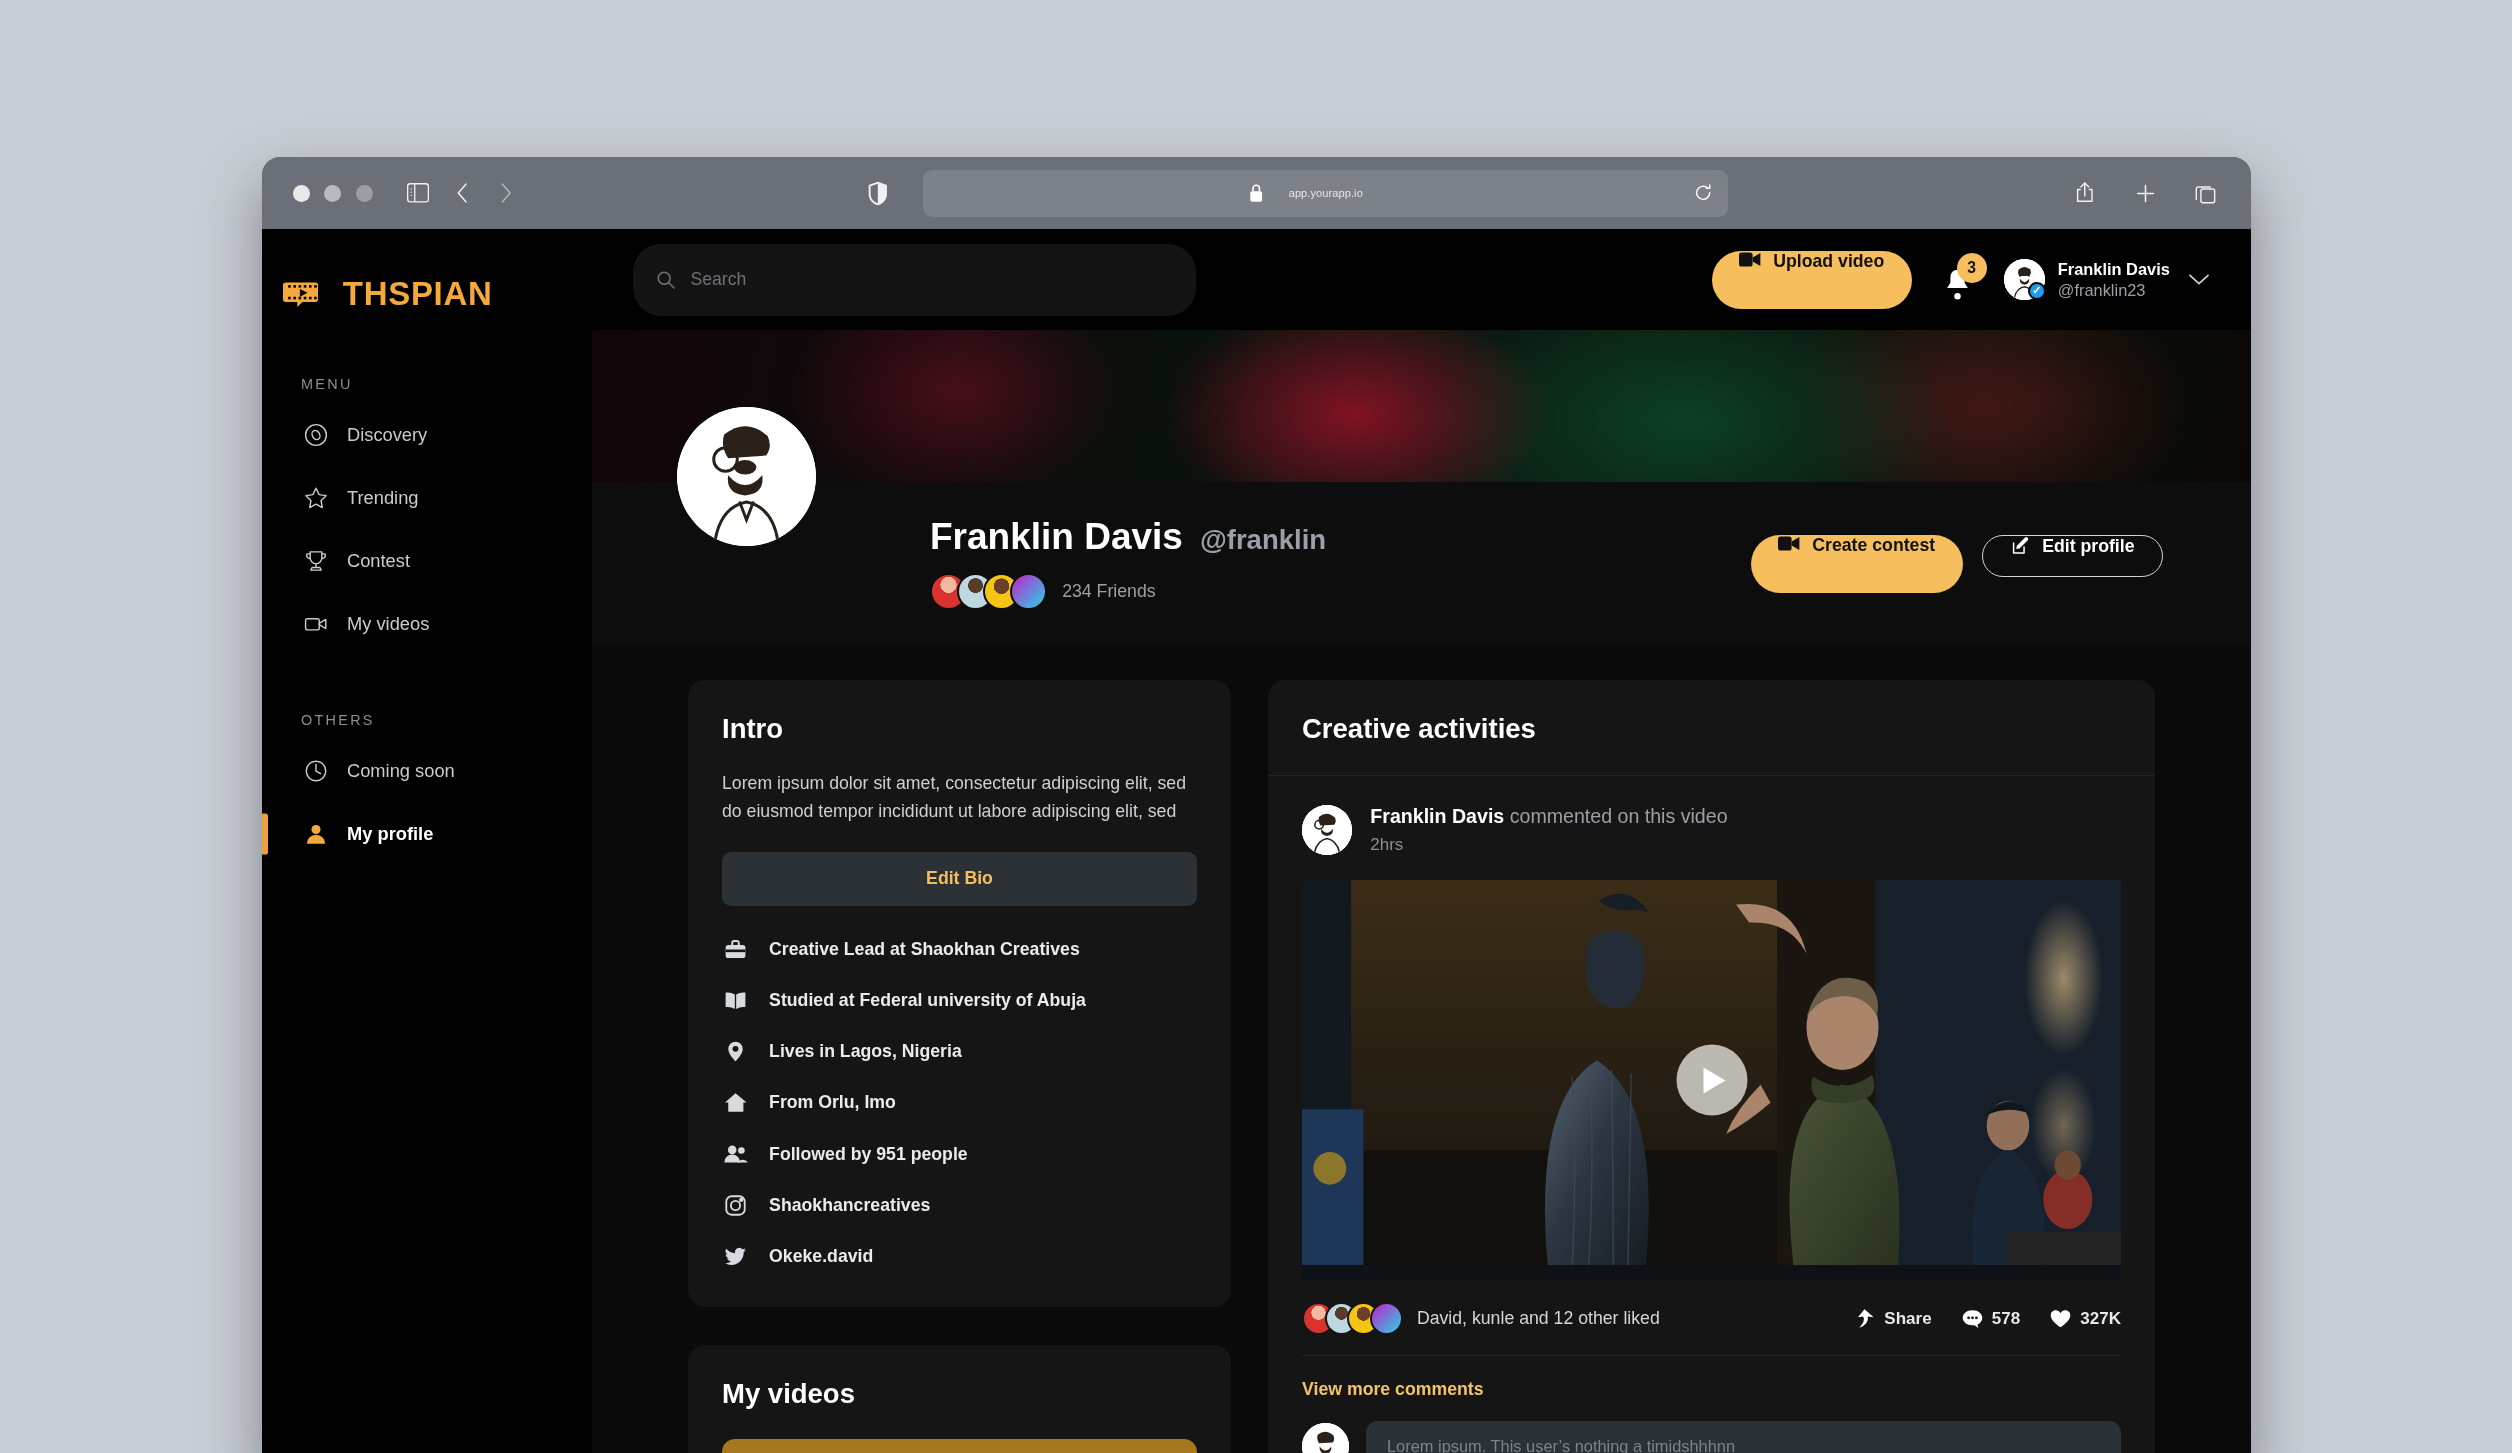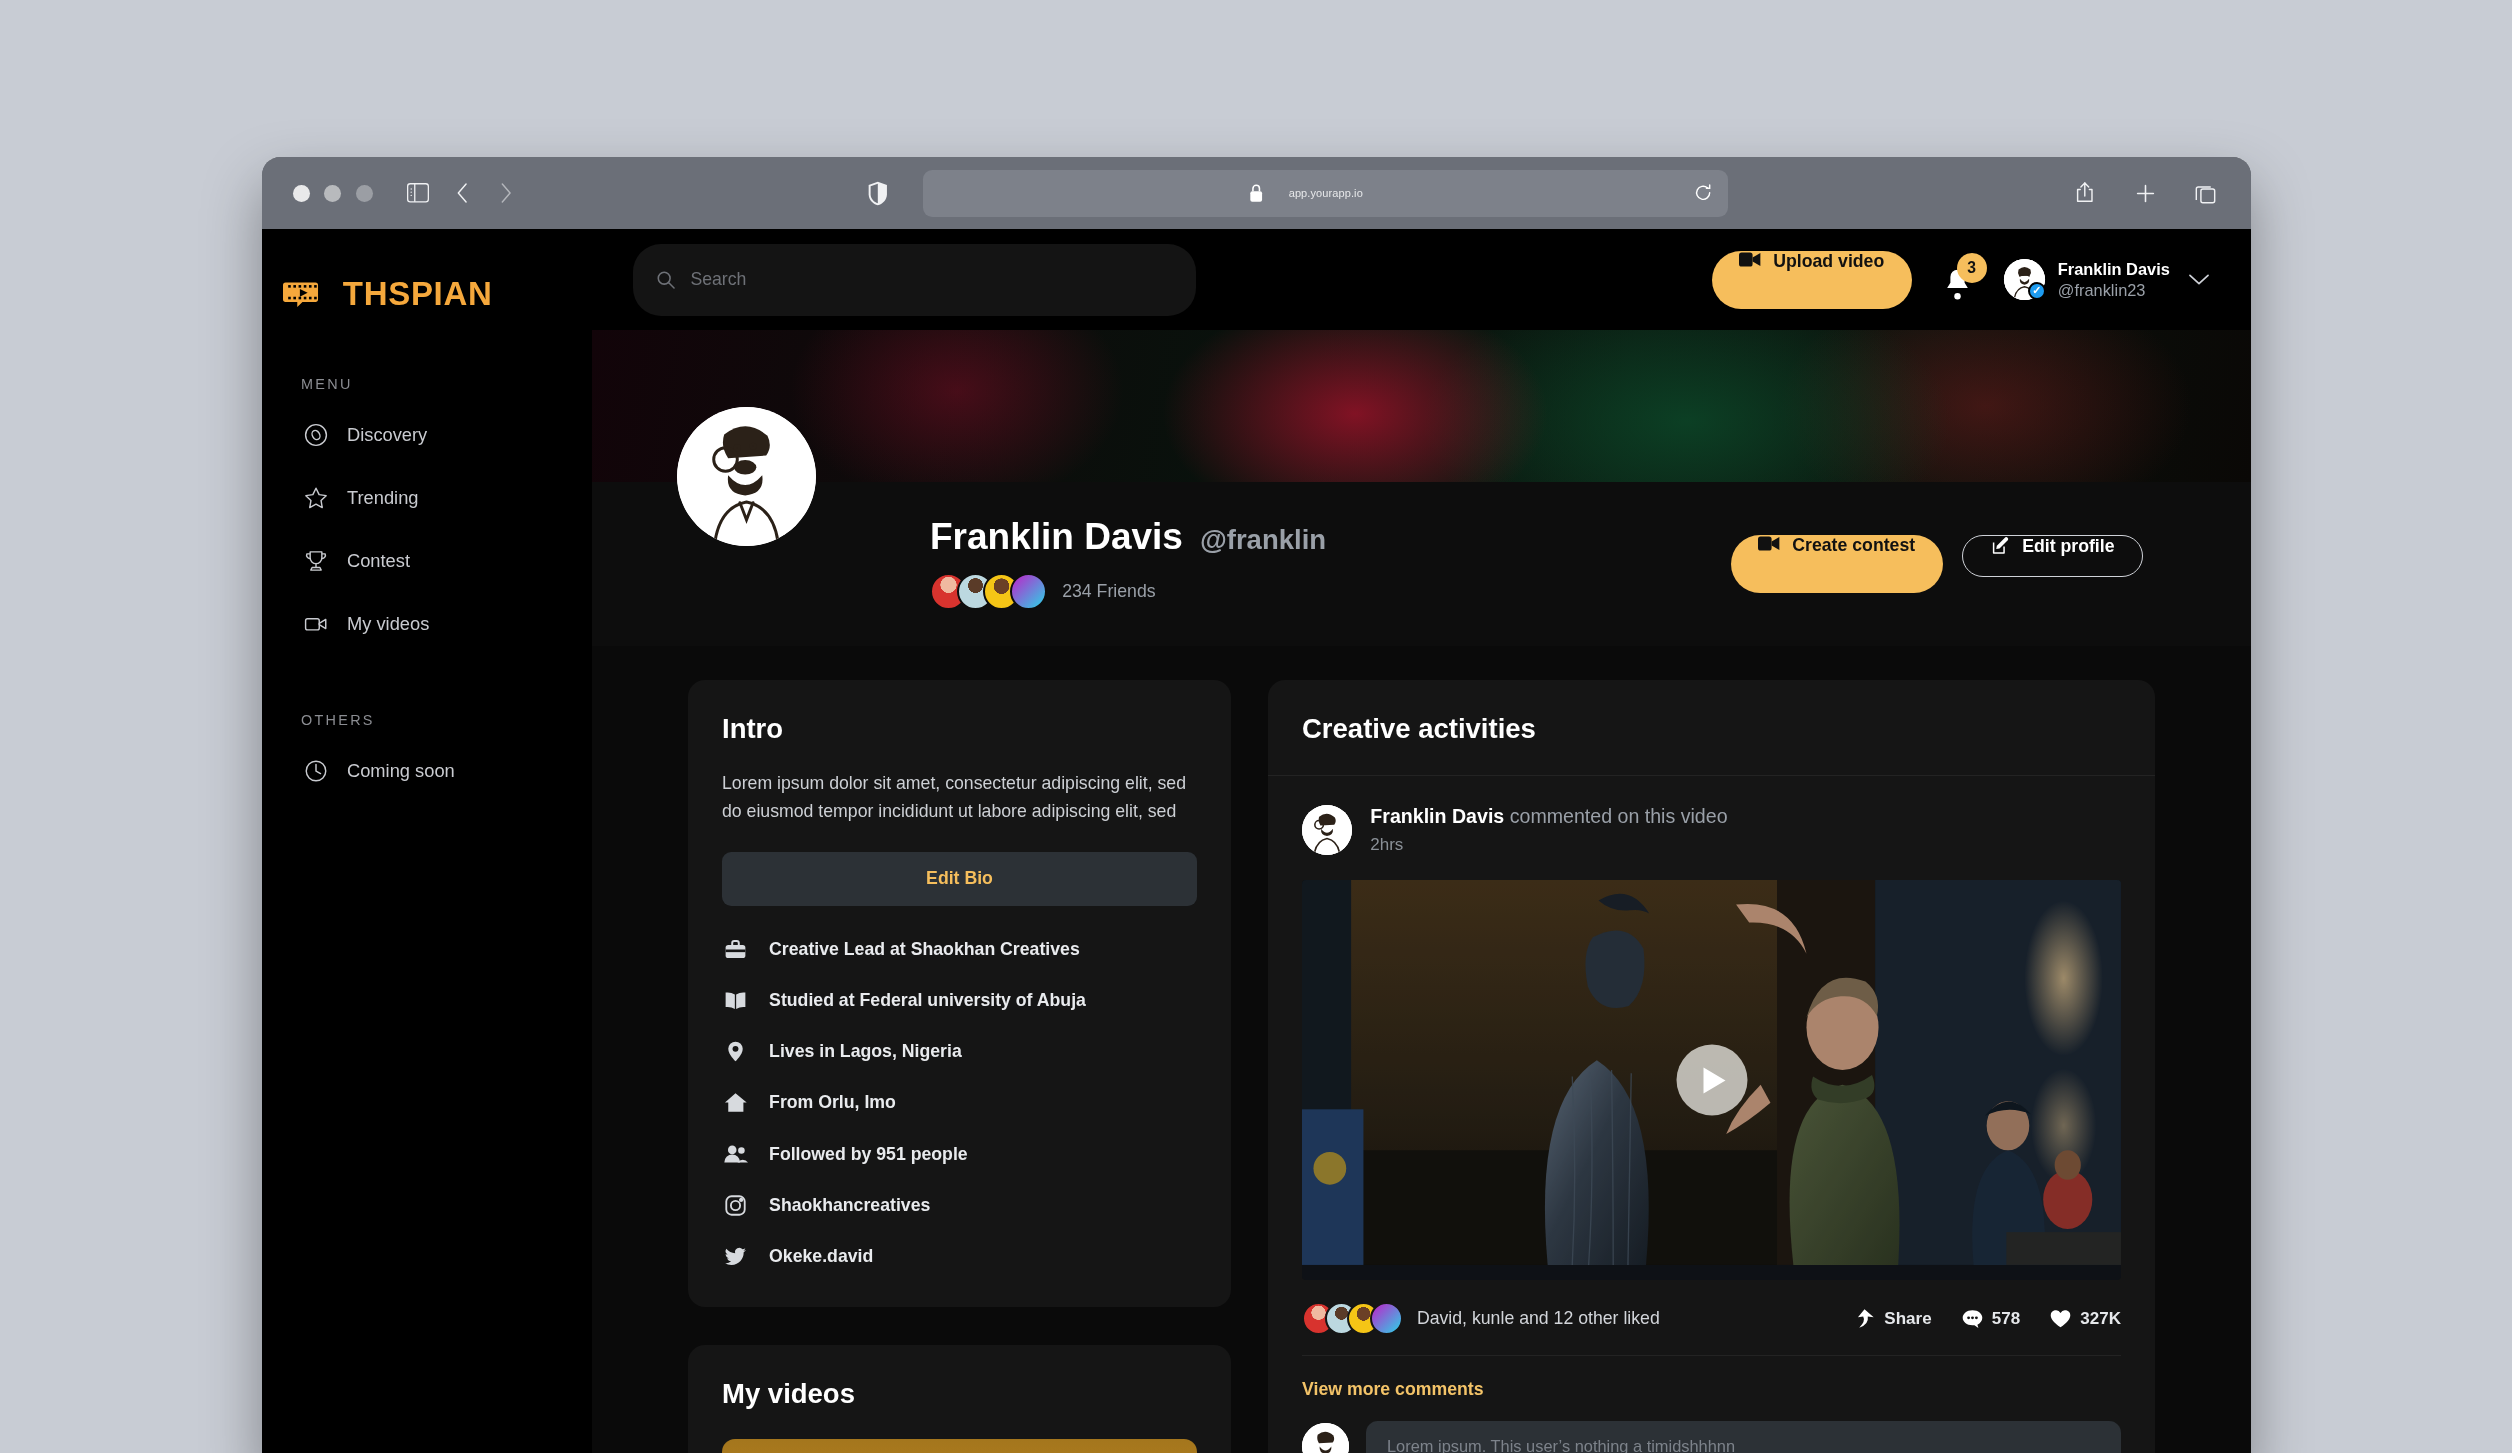--- a/index.html
+++ b/index.html
@@ -168,21 +168,21 @@
   .phandle{ font-size:27.5px; color:#9aa0a8; font-weight:700; }
   .name-row{ display:flex; align-items:baseline; gap:17px; }
   .friends-row{ display:flex; align-items:center; gap:15.7px; margin-top:17px; }
   .stack{ display:flex; }
   .stack .fa{
     width:37px; height:37px; border-radius:50%;
     border:2px solid #0d0d0d; margin-left:-10.5px; flex:none;
   }
   .stack .fa:first-child{ margin-left:0; }
   .friends-count{ font-size:17.7px; color:#9aa0a8; }
-  .head-actions{ position:absolute; right:108px; top:50%; transform:translateY(-50%); display:flex; gap:19.6px; }
+  .head-actions{ position:absolute; right:88px; top:50%; transform:translateY(-50%); display:flex; gap:19.6px; }
 
   
   .content{ display:flex; gap:37px; padding:34px 96px 0 96px; }
   .col-left{ width:543px; flex:none; }
   .col-right{ flex:1; min-width:0; }
 
   .card{ background:#151515; border-radius:17px; }
 
   .card-title{ font-size:27.5px; font-weight:700; color:#fff; }
   .intro-card{ padding:33px 34px 37px; }
@@ -416,20 +416,30 @@
       <div class="nav-item">
         <span class="nico">
           <svg width="26" height="26" viewBox="0 0 40 40" fill="none" stroke="currentColor" stroke-width="2.2" stroke-linecap="round">
               <circle cx="20" cy="20" r="15"></circle>
               <polyline points="20,10 20,20 27,24"></polyline>
             </svg>
         </span>
         <span>Coming soon</span>
       </div>
 
+      <div class="nav-item active">
+        <span class="active-bar"></span>
+        <span class="nico">
+          <svg width="26" height="26" viewBox="0 0 40 40" fill="currentColor">
+              <circle cx="20" cy="13" r="7"></circle>
+              <path d="M6 35 a14 14 0 0 1 28 0 z"></path>
+            </svg>
+        </span>
+        <span>My profile</span>
+      </div>
     </aside>
 
     <div class="main">
 
       <header class="topbar">
         <div class="search">
           <span class="sico">
             <svg width="21" height="21" viewBox="0 0 32 32" fill="none" stroke="currentColor" stroke-width="2.4" stroke-linecap="round">
                 <circle cx="14" cy="14" r="9"></circle>
                 <line x1="21" y1="21" x2="29" y2="29"></line>

